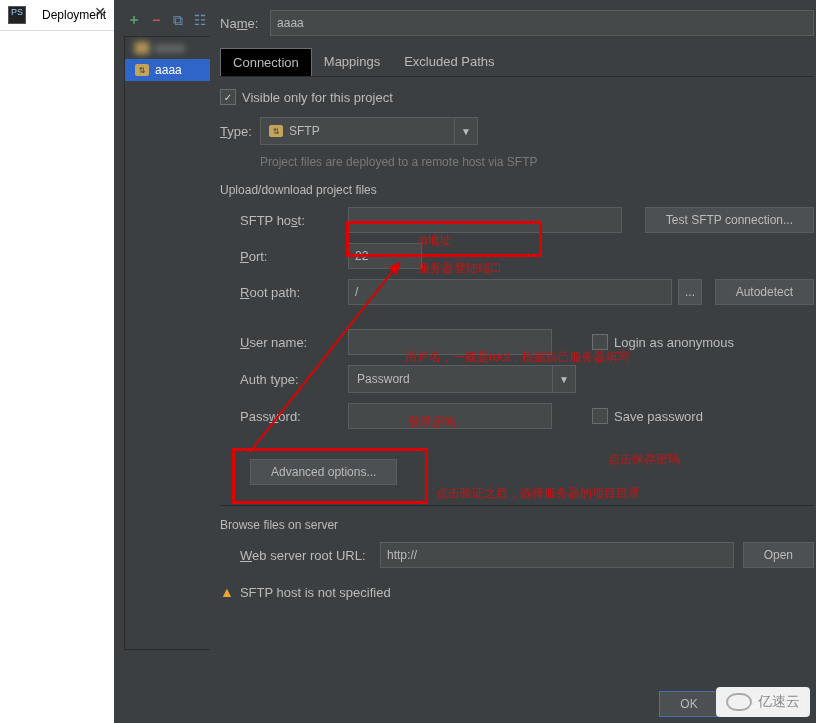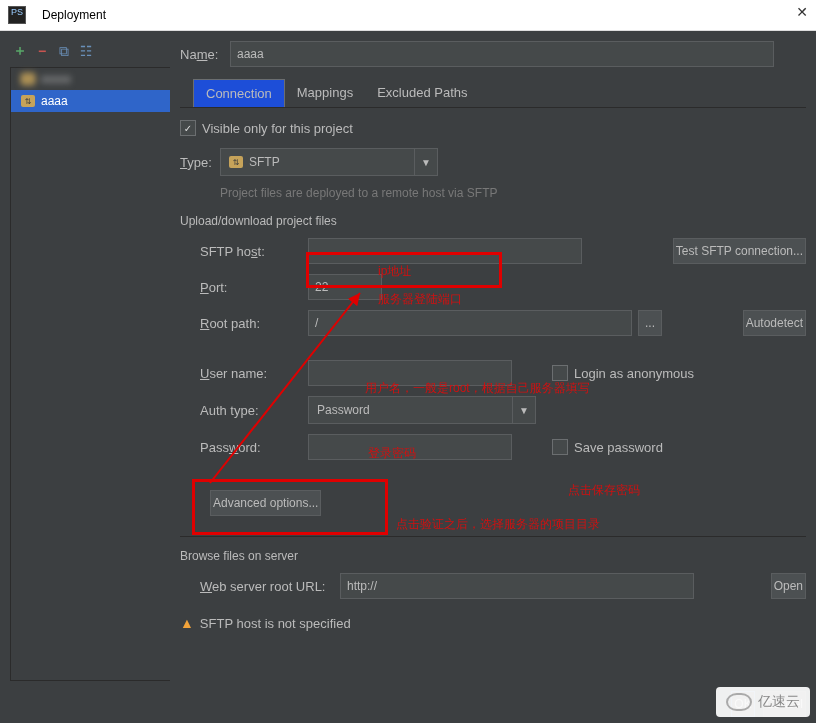--- a/index.html
+++ b/index.html
@@ -9,21 +9,21 @@
     background: #3c3f41;
     color: #bbbbbb;
     font-size: 12px;
     overflow: hidden;
   }
   .window {
     width: 816px;
     height: 723px;
     background: #ffffff;
     display: flex;
-    flex-direction: column;
+    flex-direction: row;
   }
   .titlebar {
     height: 30px;
     background: #ffffff;
     color: #000000;
     display: flex;
     align-items: center;
     padding: 0 8px;
     border-bottom: 1px solid #ddd;
     position: relative;
@@ -128,24 +128,23 @@
     display: flex;
     border-bottom: 1px solid #2b2b2b;
   }
   .tab {
     padding: 6px 12px;
     color: #bbbbbb;
     cursor: pointer;
     font-size: 13px;
   }
   .tab.active {
-    background: #1d4ed8;
+    background: #000000;
     border: 1px solid #6b6e70;
     border-bottom: none;
-    margin-left: 13px;
   }
   .section-title {
     color: #bbbbbb;
     margin: 14px 0 10px 0;
     font-size: 12px;
   }
   .hint {
     color: #787878;
     font-size: 12px;
     margin-left: 40px;
@@ -172,21 +171,21 @@
     display: flex;
     align-items: center;
     justify-content: center;
     font-size: 10px;
   }
   .btn {
     background: #4c5052;
     border: 1px solid #5a5d5f;
     color: #bbbbbb;
     height: 26px;
-    padding: 0 2px;
+    padding: 0 20px;
     font-size: 12px;
     cursor: pointer;
     display: inline-flex;
     align-items: center;
   }
   .btn.mini { padding: 0 6px; }
   .checkbox {
     width: 14px;
     height: 14px;
     border: 1px solid #6b6e70;

